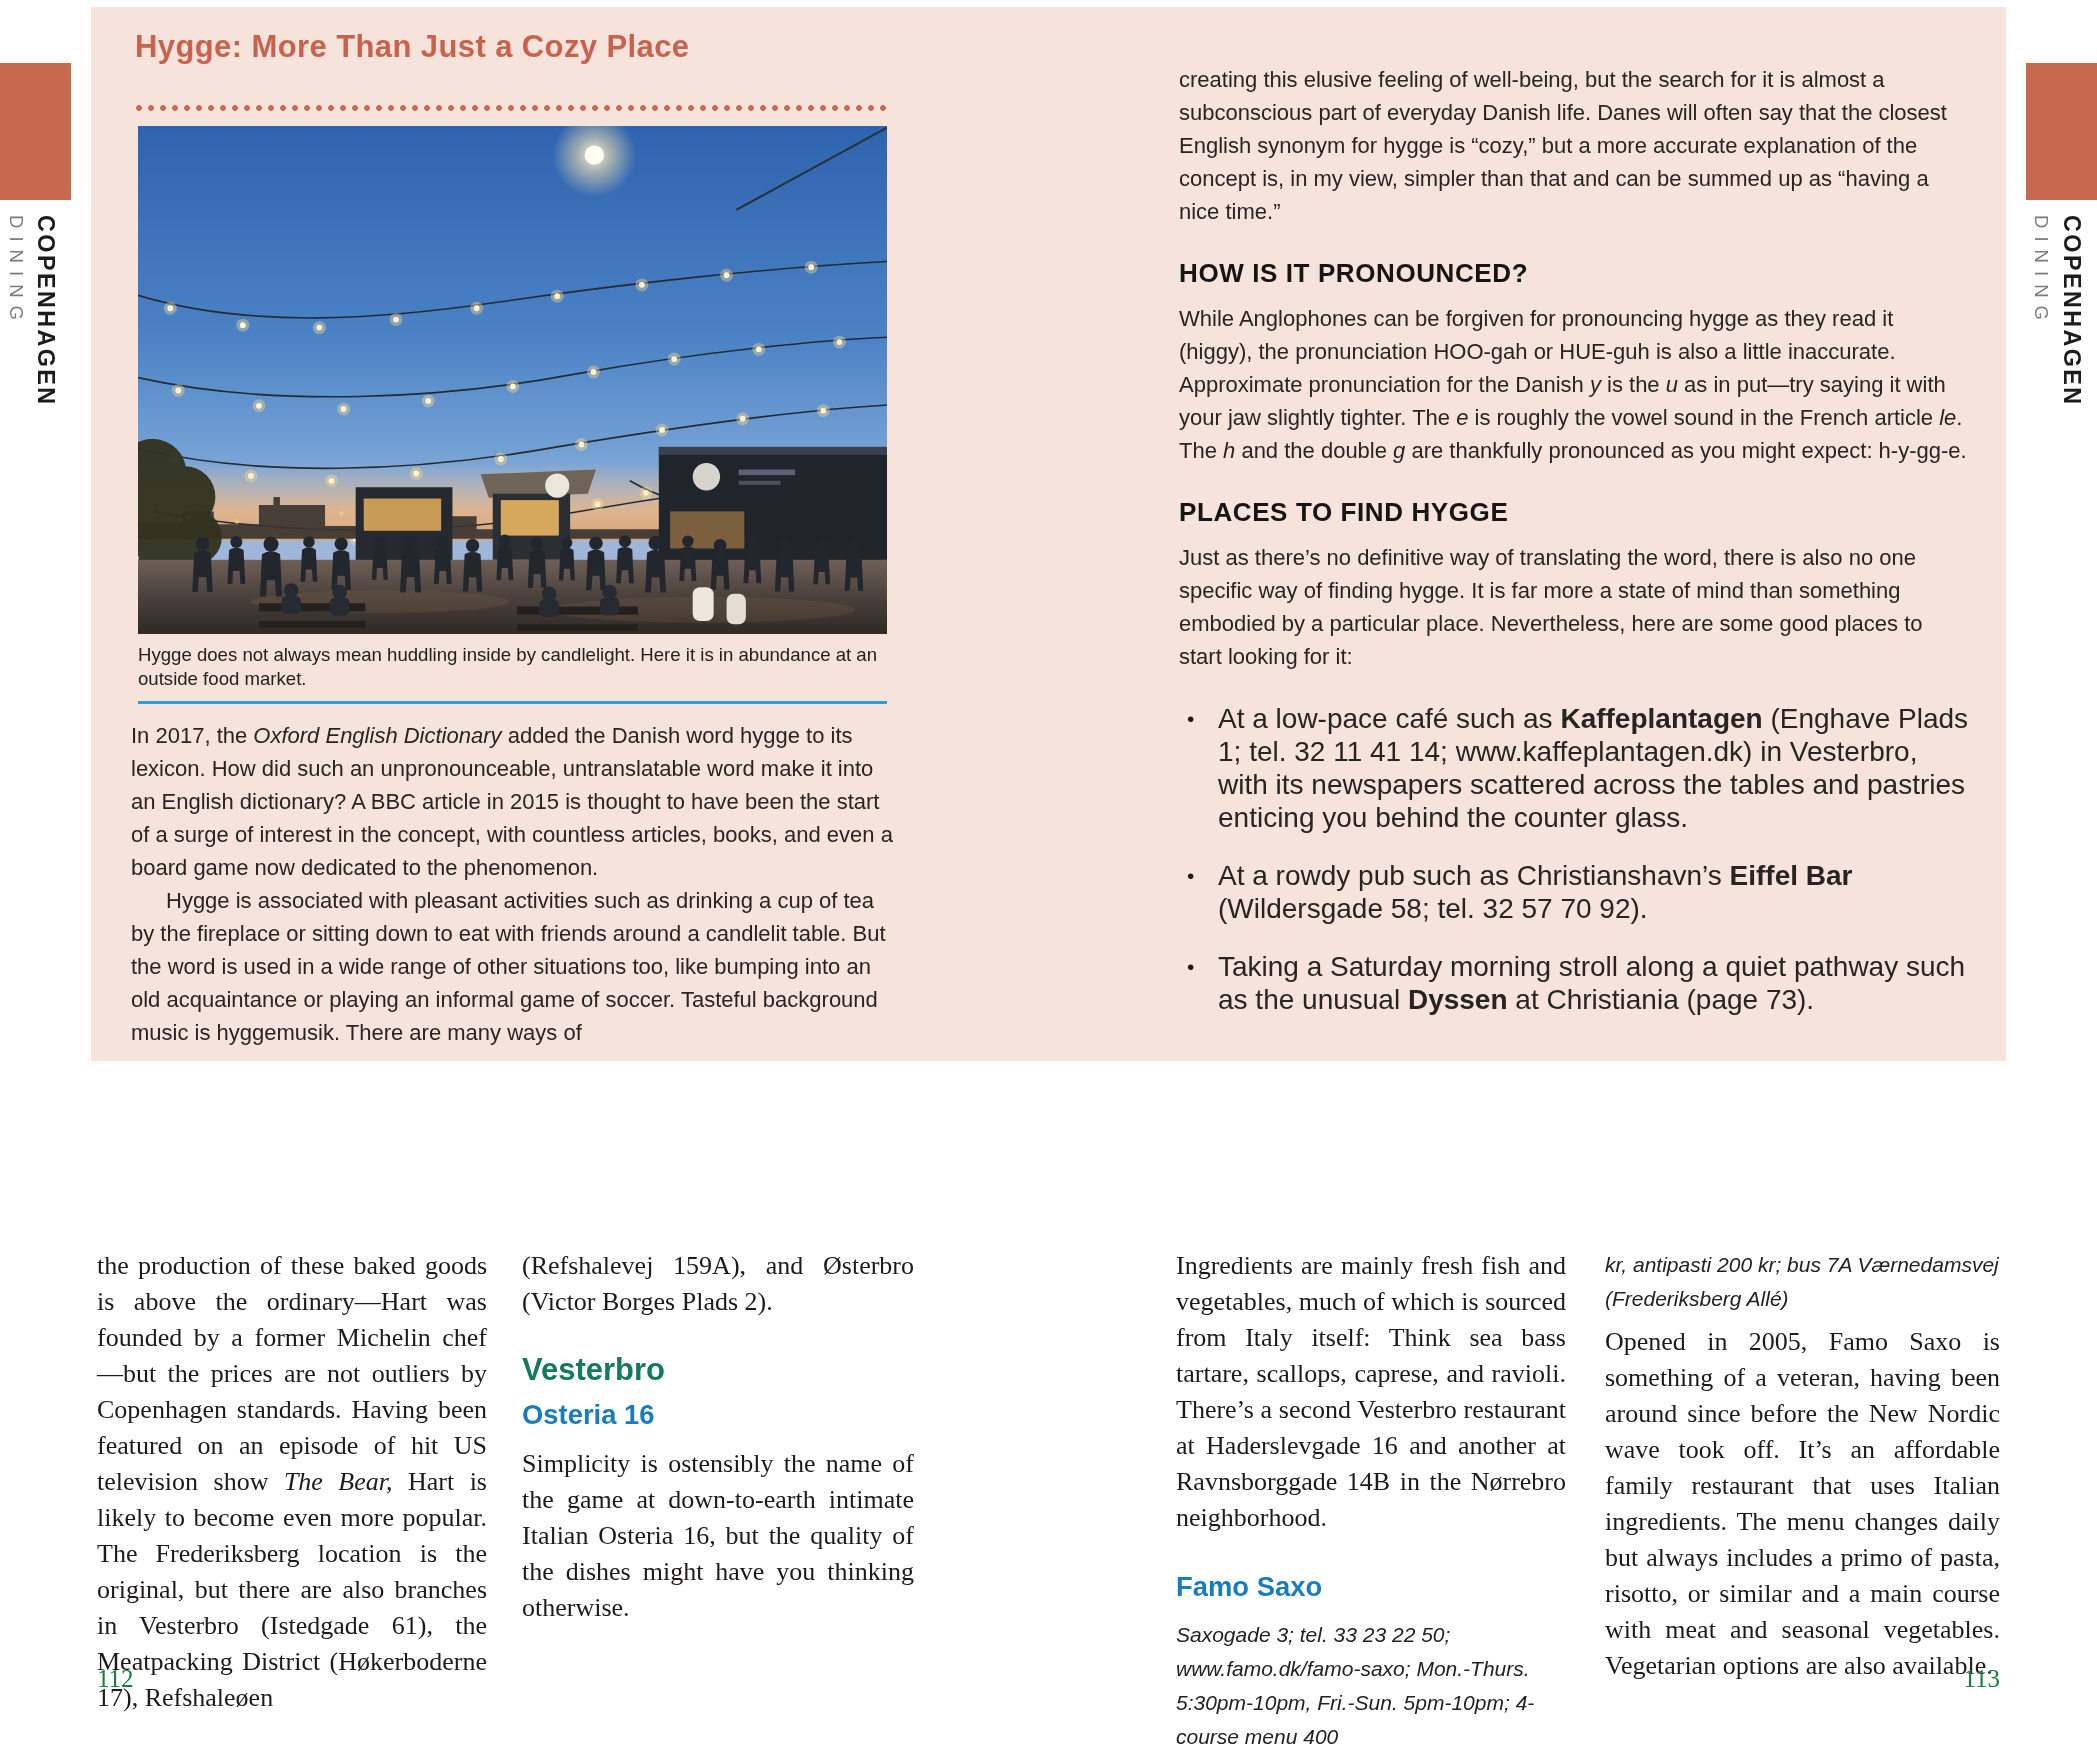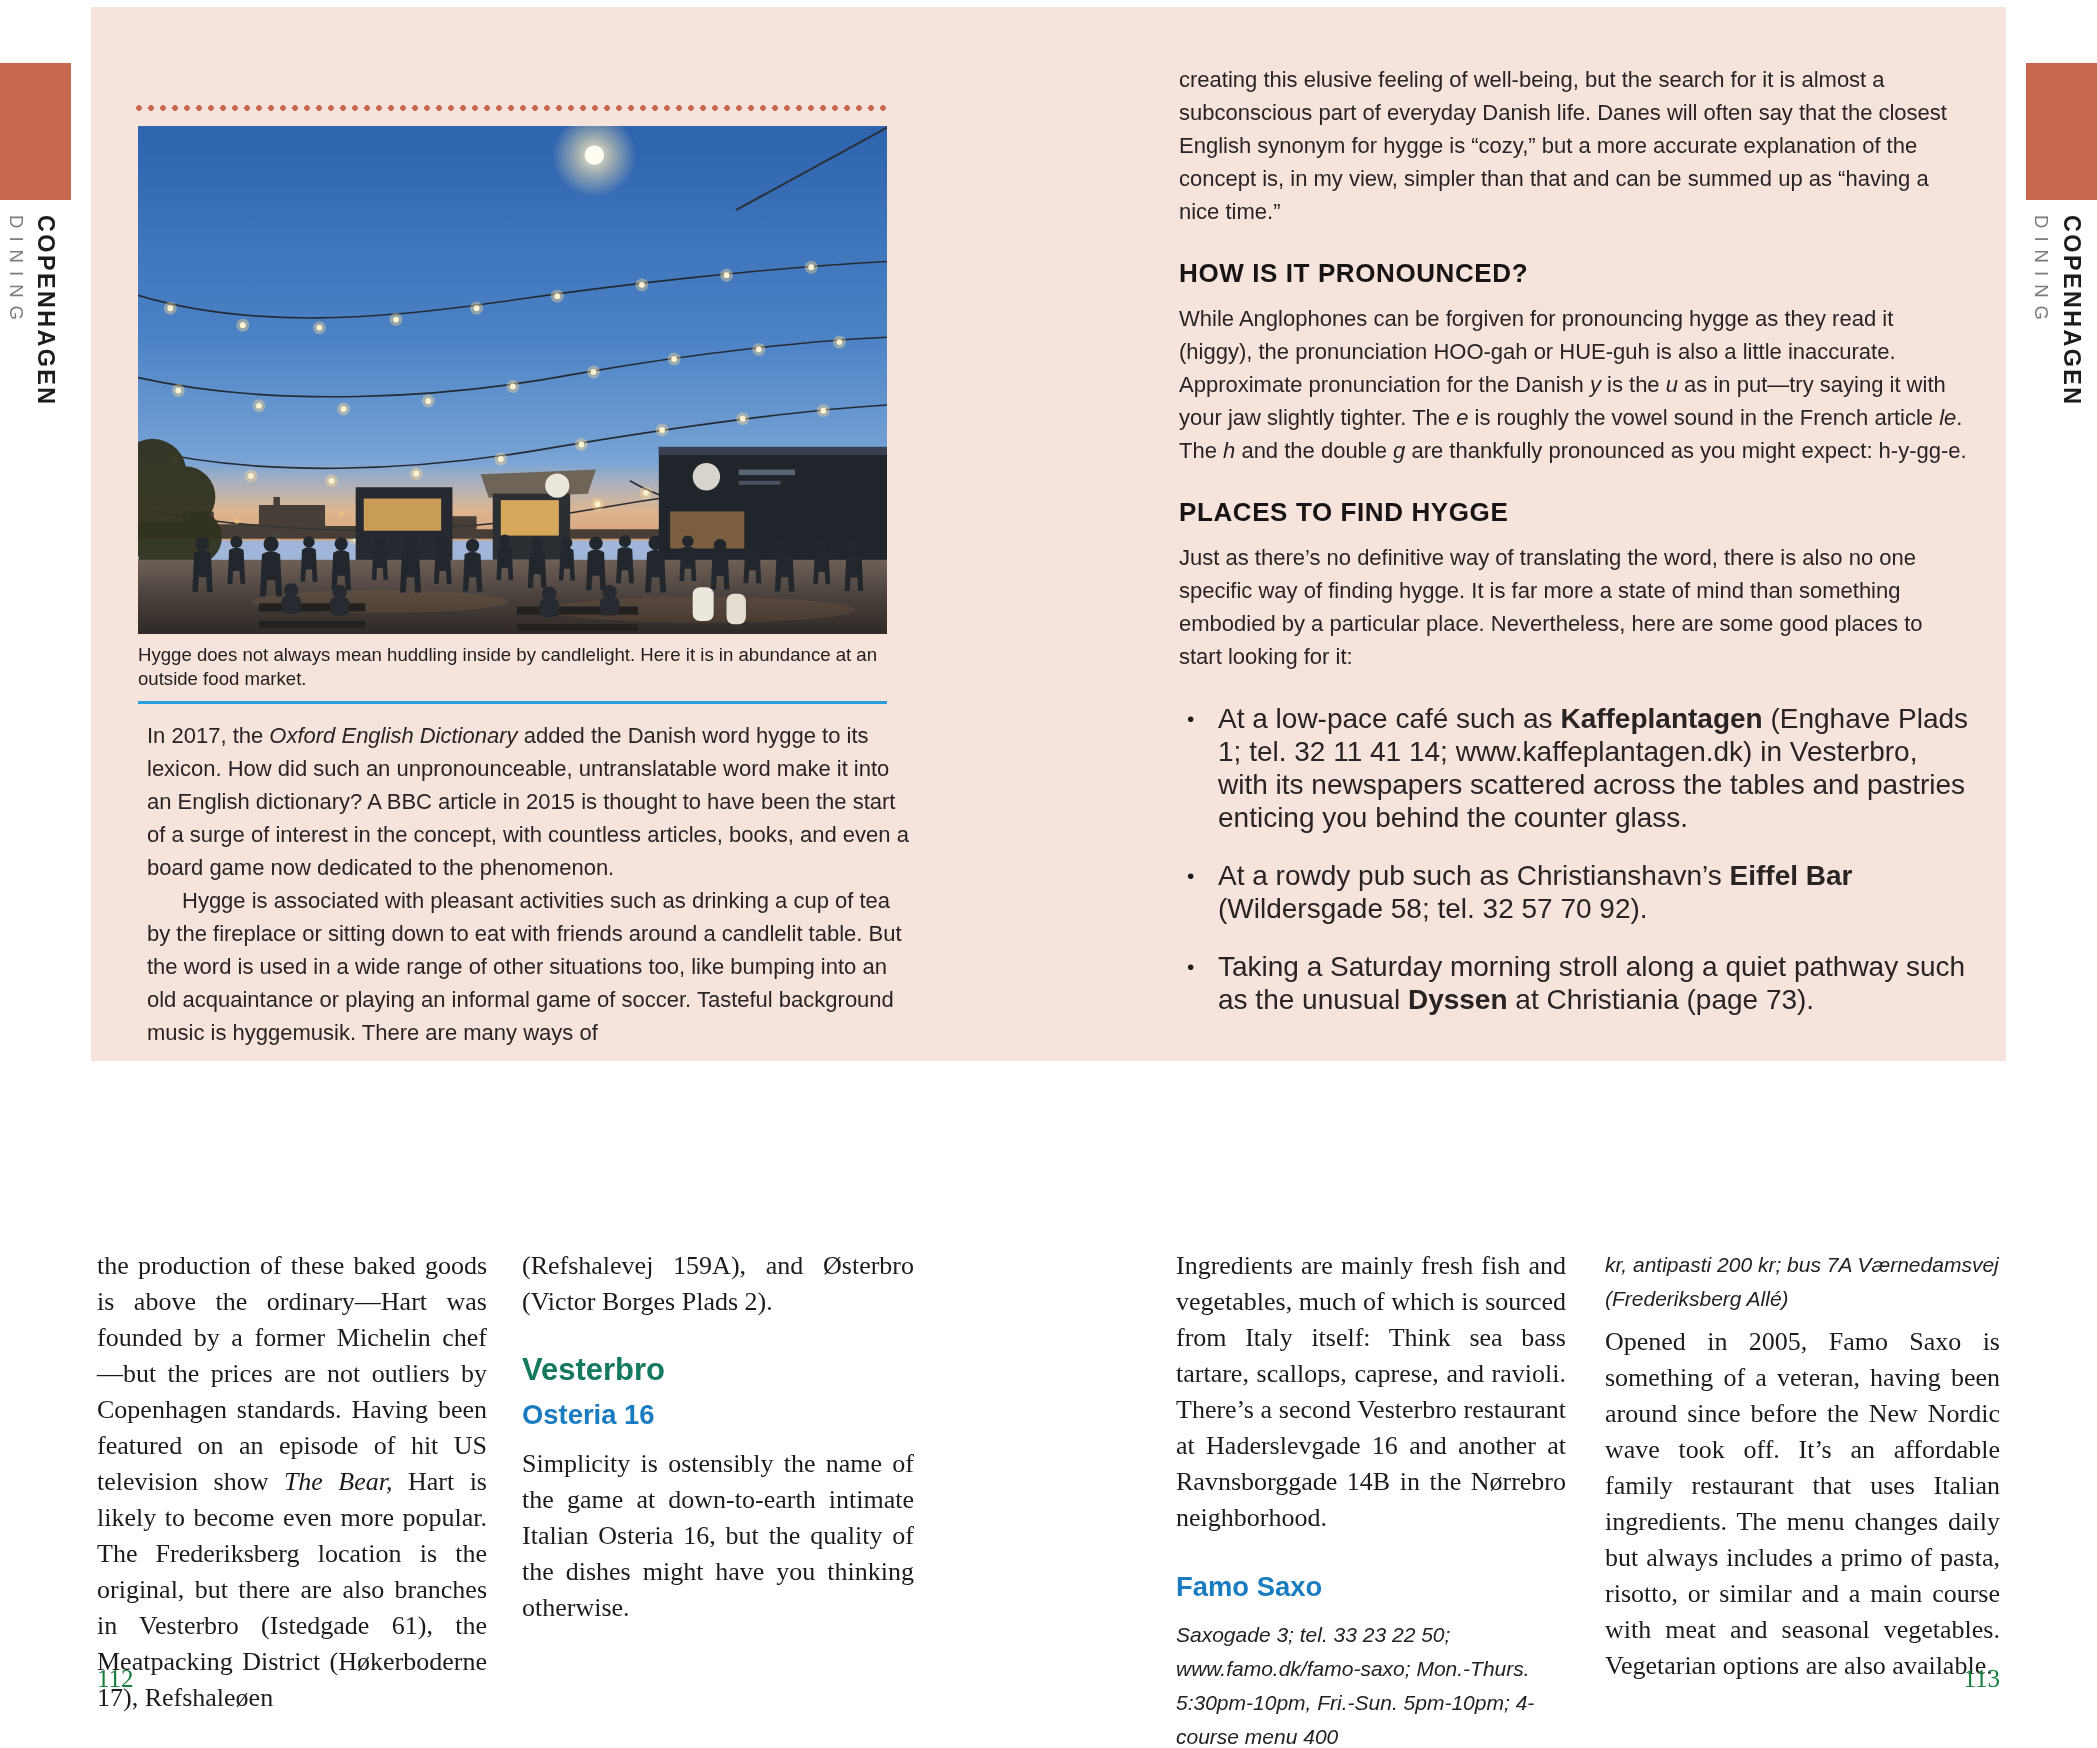--- a/index.html
+++ b/index.html
@@ -22,21 +22,21 @@
              color:#c9624c;letter-spacing:0.4px;}
   .dotted-rule{position:absolute;left:44px;top:97px;width:752px;height:8px;
                background-image:radial-gradient(circle at 4px 4px,#c9684f 2.6px,transparent 3.1px);
                background-size:12px 8px;background-repeat:repeat-x;}
   .photo{position:absolute;left:47px;top:119px;width:749px;height:508px;overflow:hidden;}
   .photo svg{display:block;}
   .caption{position:absolute;left:47px;top:636px;width:745px;margin:0;
            font-size:18.6px;line-height:24px;color:#232020;}
   .blue-rule{position:absolute;left:47px;top:694px;width:749px;height:3.2px;background:#2d9ede;}
 
-  .col-left{position:absolute;left:56px;top:712px;width:765px;}
+  .col-left{position:absolute;left:40px;top:712px;width:765px;}
   .col-right{position:absolute;left:1088px;top:56px;width:791px;}
   .boxbody{font-size:22px;line-height:33px;color:#282424;margin:0;}
   .boxbody.indent{text-indent:35px;}
   .box-h2{font-size:26px;font-weight:700;color:#161414;letter-spacing:0.6px;margin:30px 0 13px 0;}
   .col-right .boxbody.first{margin-top:0;}
   ul.hygge-list{list-style:none;margin:29px 0 0 0;padding:0 0 0 39px;}
   ul.hygge-list li{position:relative;font-size:28px;line-height:33px;color:#282424;margin-bottom:25px;}
   ul.hygge-list li::before{content:"\2022";position:absolute;left:-31px;top:0;font-size:21px;color:#1d1b1b;}
   .i{font-style:italic;}
   .b{font-weight:700;}
@@ -70,20 +70,21 @@
     <span class="tab-section">DINING</span>
   </div>
 
   <div class="edge-rect right"></div>
   <div class="tab-text right">
     <span class="tab-city">COPENHAGEN</span>
     <span class="tab-section">DINING</span>
   </div>
 
   <div class="hygge-box">
+    <h1 class="box-title">Hygge: More Than Just a Cozy Place</h1>
     <div class="dotted-rule"></div>
 
     <div class="photo">
       <svg width="749" height="508" viewBox="0 0 929 630" xmlns="http://www.w3.org/2000/svg">
         <defs>
           <linearGradient id="sky" x1="0" y1="0" x2="0" y2="1">
             <stop offset="0" stop-color="#2e63ae"></stop>
             <stop offset="0.42" stop-color="#4c83c6"></stop>
             <stop offset="0.64" stop-color="#74a1d4"></stop>
             <stop offset="0.78" stop-color="#9fb6da"></stop>

